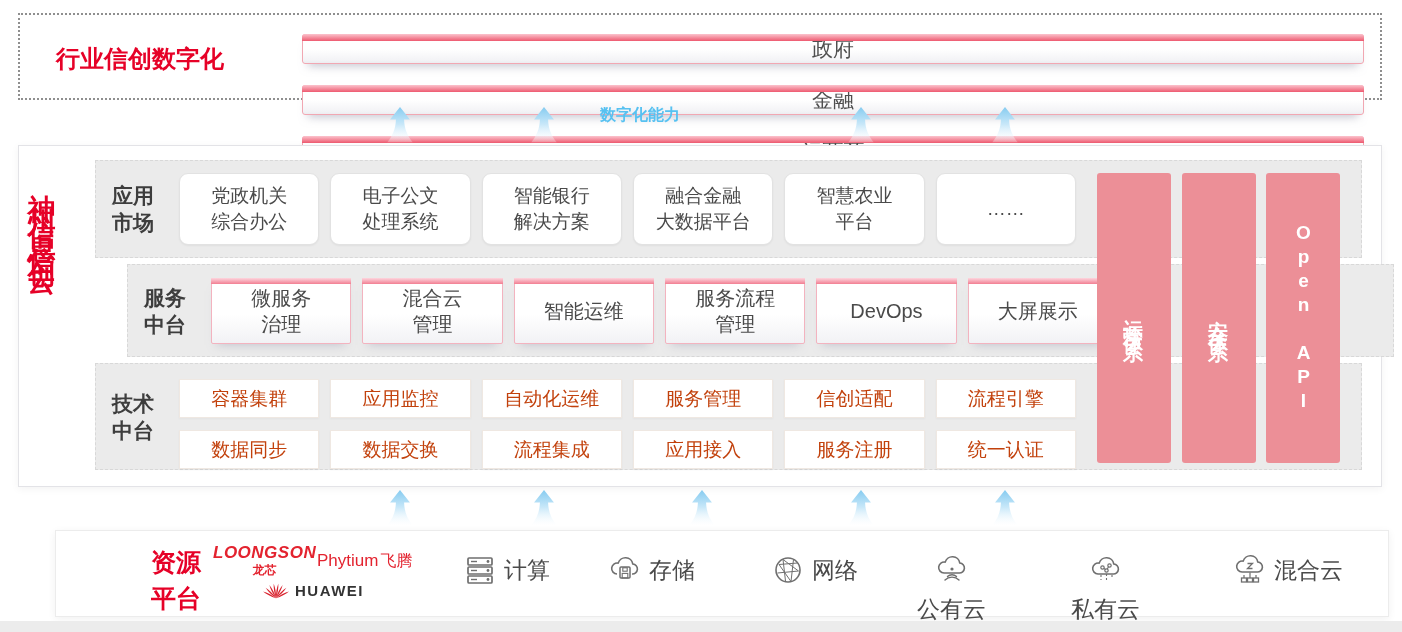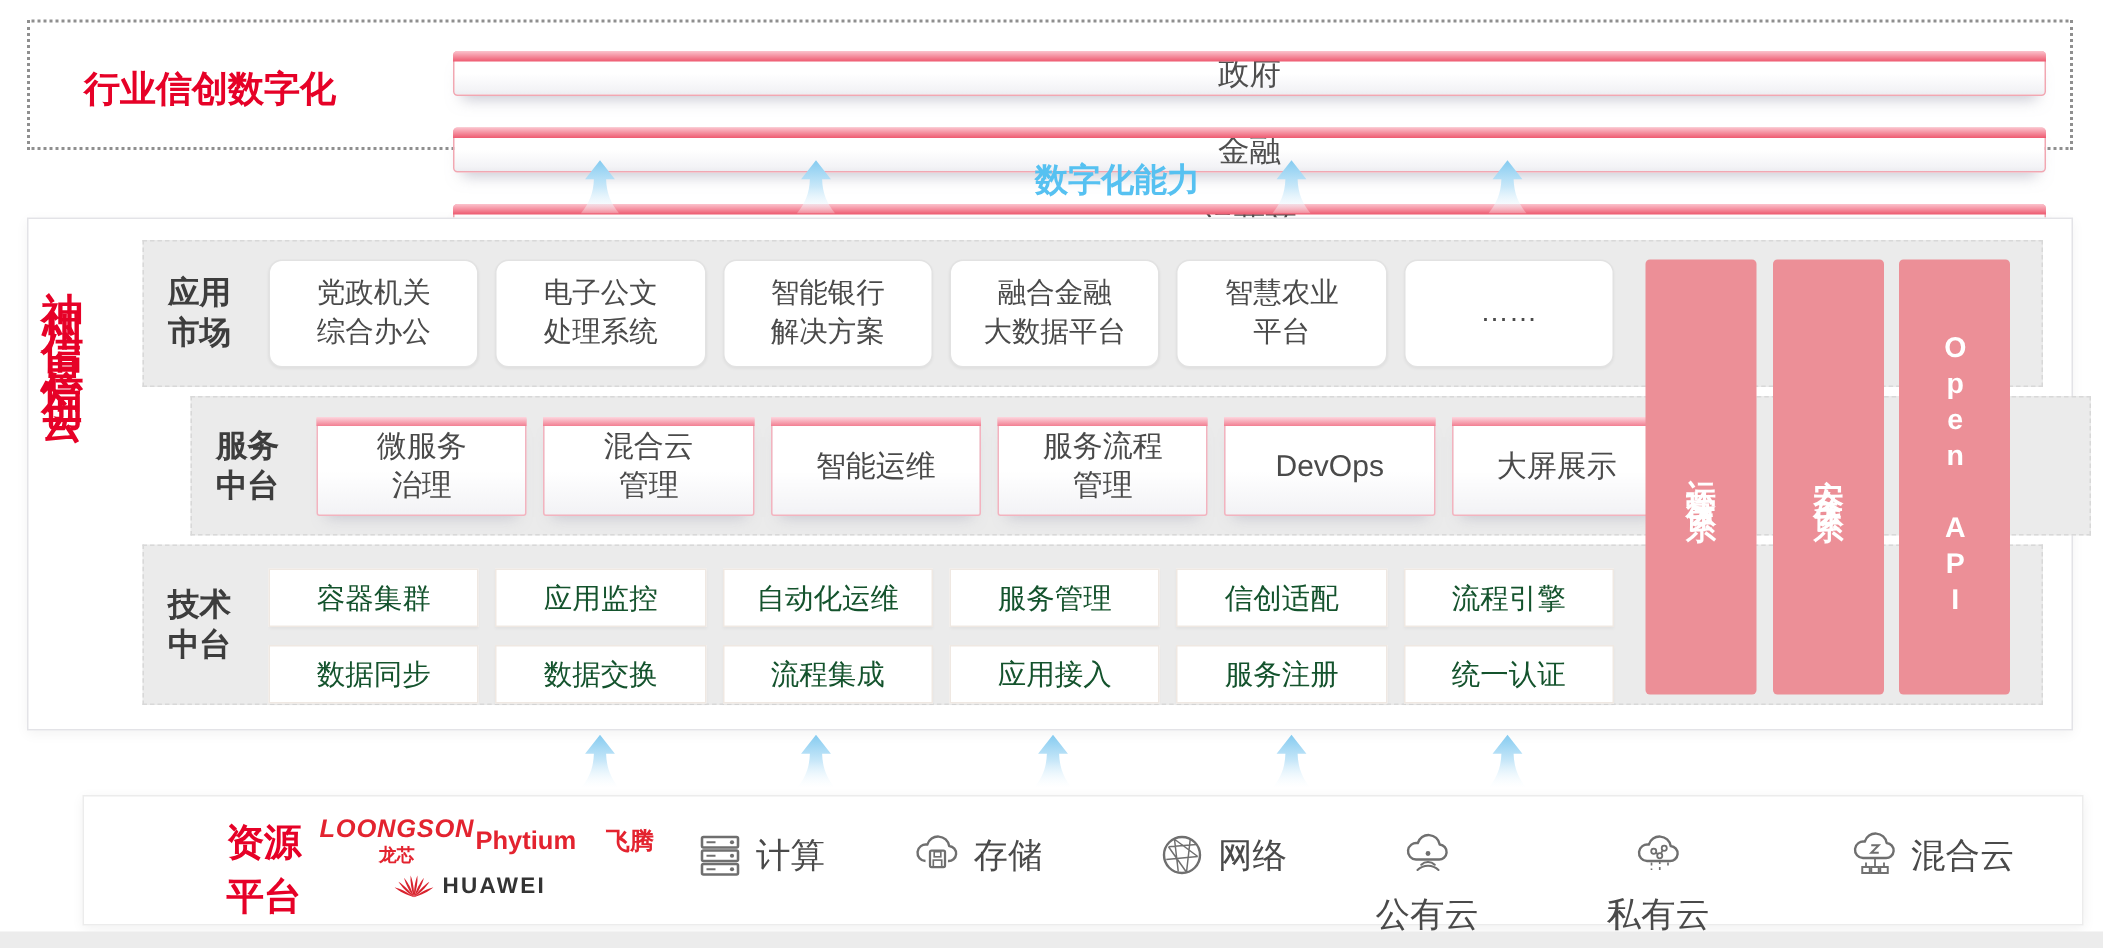--- a/index.html
+++ b/index.html
@@ -13,22 +13,22 @@
   .sector-boxes{position:absolute;left:282px;top:19px;width:1062px;display:flex;gap:21px;flex-direction:column;}
   .sector-box{position:relative;flex:1;height:57px;border:1px solid #f1a7b2;border-radius:3px;
               background:linear-gradient(180deg,#ffffff 50%,#f3f3f6 90%,#ededf1);
               display:flex;align-items:center;justify-content:center;
               font-size:21px;color:#4f4f4f;box-shadow:0 8px 10px -6px rgba(150,150,170,.55);}
   .sector-box::before{content:"";position:absolute;top:-1px;left:-1px;right:-1px;height:7px;
               border-radius:3px 3px 0 0;background:linear-gradient(180deg,#fbc3cd,#ee5a70);}
 
   
   .arrow{position:absolute;width:34px;height:38px;}
-  .capability-label{position:absolute;left:600px;top:105px;width:200px;text-align:right;
-                    font-size:22px;font-weight:bold;color:#56c1f1;}
+  .capability-label{position:absolute;left:600px;top:105px;width:200px;text-align:left;
+                    font-size:16px;font-weight:bold;color:#56c1f1;}
 
   
   .platform-panel{position:absolute;left:18px;top:145px;width:1364px;height:342px;background:#fff;
                   border:1px solid #e3e3e7;box-sizing:border-box;box-shadow:0 2px 8px rgba(0,0,0,.05);}
   .platform-title{position:absolute;left:27px;top:172px;height:296px;
                   writing-mode:vertical-rl;text-orientation:upright;
                   font-size:28px;font-weight:bold;color:#e60127;letter-spacing:13px;line-height:1;}
   .grayrow{position:absolute;left:95px;width:1267px;background:#ebebeb;
            border:1px dashed #d8d8d8;box-sizing:border-box;}
   #row-app{top:160px;height:98px;}
@@ -46,40 +46,40 @@
         background:linear-gradient(180deg,#ffffff 55%,#f2f2f5);
         display:flex;align-items:center;justify-content:center;text-align:center;
         font-size:20px;color:#4a4a4a;line-height:1.3;white-space:pre-line;
         box-shadow:0 7px 9px -6px rgba(160,160,180,.5);}
   .box2::before{content:"";position:absolute;top:-1px;left:-1px;right:-1px;height:6px;
         background:linear-gradient(180deg,#fdd6de,#f27f92);}
   .box3grid{position:absolute;left:83px;top:15px;width:897px;
         display:grid;grid-template-columns:repeat(6,1fr);gap:12px 11px;}
   .box3{height:37px;background:#fff;border:1px solid #efe8e2;
         display:flex;align-items:center;justify-content:center;
-        font-size:19px;color:#14532d;box-shadow:0 1px 2px rgba(0,0,0,.04);}
+        font-size:19px;color:#c2410c;box-shadow:0 1px 2px rgba(0,0,0,.04);}
 
   
   .pillar{position:absolute;top:173px;width:74px;height:290px;background:#ec8f97;border-radius:3px;
           color:#fff;font-weight:bold;font-size:20px;writing-mode:vertical-rl;text-orientation:upright;
           letter-spacing:7px;display:flex;align-items:center;justify-content:center;}
   #pillar-0{left:1097px;}
   #pillar-1{left:1182px;}
   #pillar-2{left:1266px;font-size:19px;letter-spacing:3px;}
 
   
   .resource-panel{position:absolute;left:55px;top:530px;width:1334px;height:87px;background:#fff;
                   border:1px solid #ececec;box-sizing:border-box;box-shadow:0 2px 8px rgba(0,0,0,.06);}
   .resource-title{position:absolute;left:95px;top:13px;font-size:25px;font-weight:bold;color:#e60127;
                   line-height:1.45;white-space:pre-line;}
   .loongson{position:absolute;left:157px;top:12px;text-align:center;color:#e3232f;}
   .loongson .en{font-size:17px;font-weight:800;font-style:italic;letter-spacing:.5px;}
   .loongson .cn{font-size:12px;font-weight:bold;margin-top:-1px;}
-  .phytium{position:absolute;left:261px;top:20px;color:#e3232f;font-weight:bold;font-size:17px;
-           display:flex;align-items:baseline;gap:20px;}
+  .phytium{position:absolute;left:261px;top:20px;color:#e3232f;font-weight:normal;font-size:17px;
+           display:flex;align-items:baseline;gap:2px;}
   .phytium .cn{font-size:16px;}
   .huawei{position:absolute;left:207px;top:49px;display:flex;align-items:center;gap:6px;}
   .huawei .txt{font-size:15px;font-weight:bold;color:#333;letter-spacing:1.5px;}
   .res-item{position:absolute;top:22px;display:flex;align-items:center;gap:7px;
             font-size:23px;color:#4a4a4a;}
   .res-item svg{flex:0 0 auto;}
   #res-0{left:407px;} #res-1{left:552px;} #res-2{left:715px;}
   #res-3{left:861px;flex-direction:column;} #res-4{left:1015px;flex-direction:column;} #res-5{left:1177px;}
 
   .bottom-strip{position:absolute;left:0;top:621px;width:1402px;height:11px;background:#ececec;}

